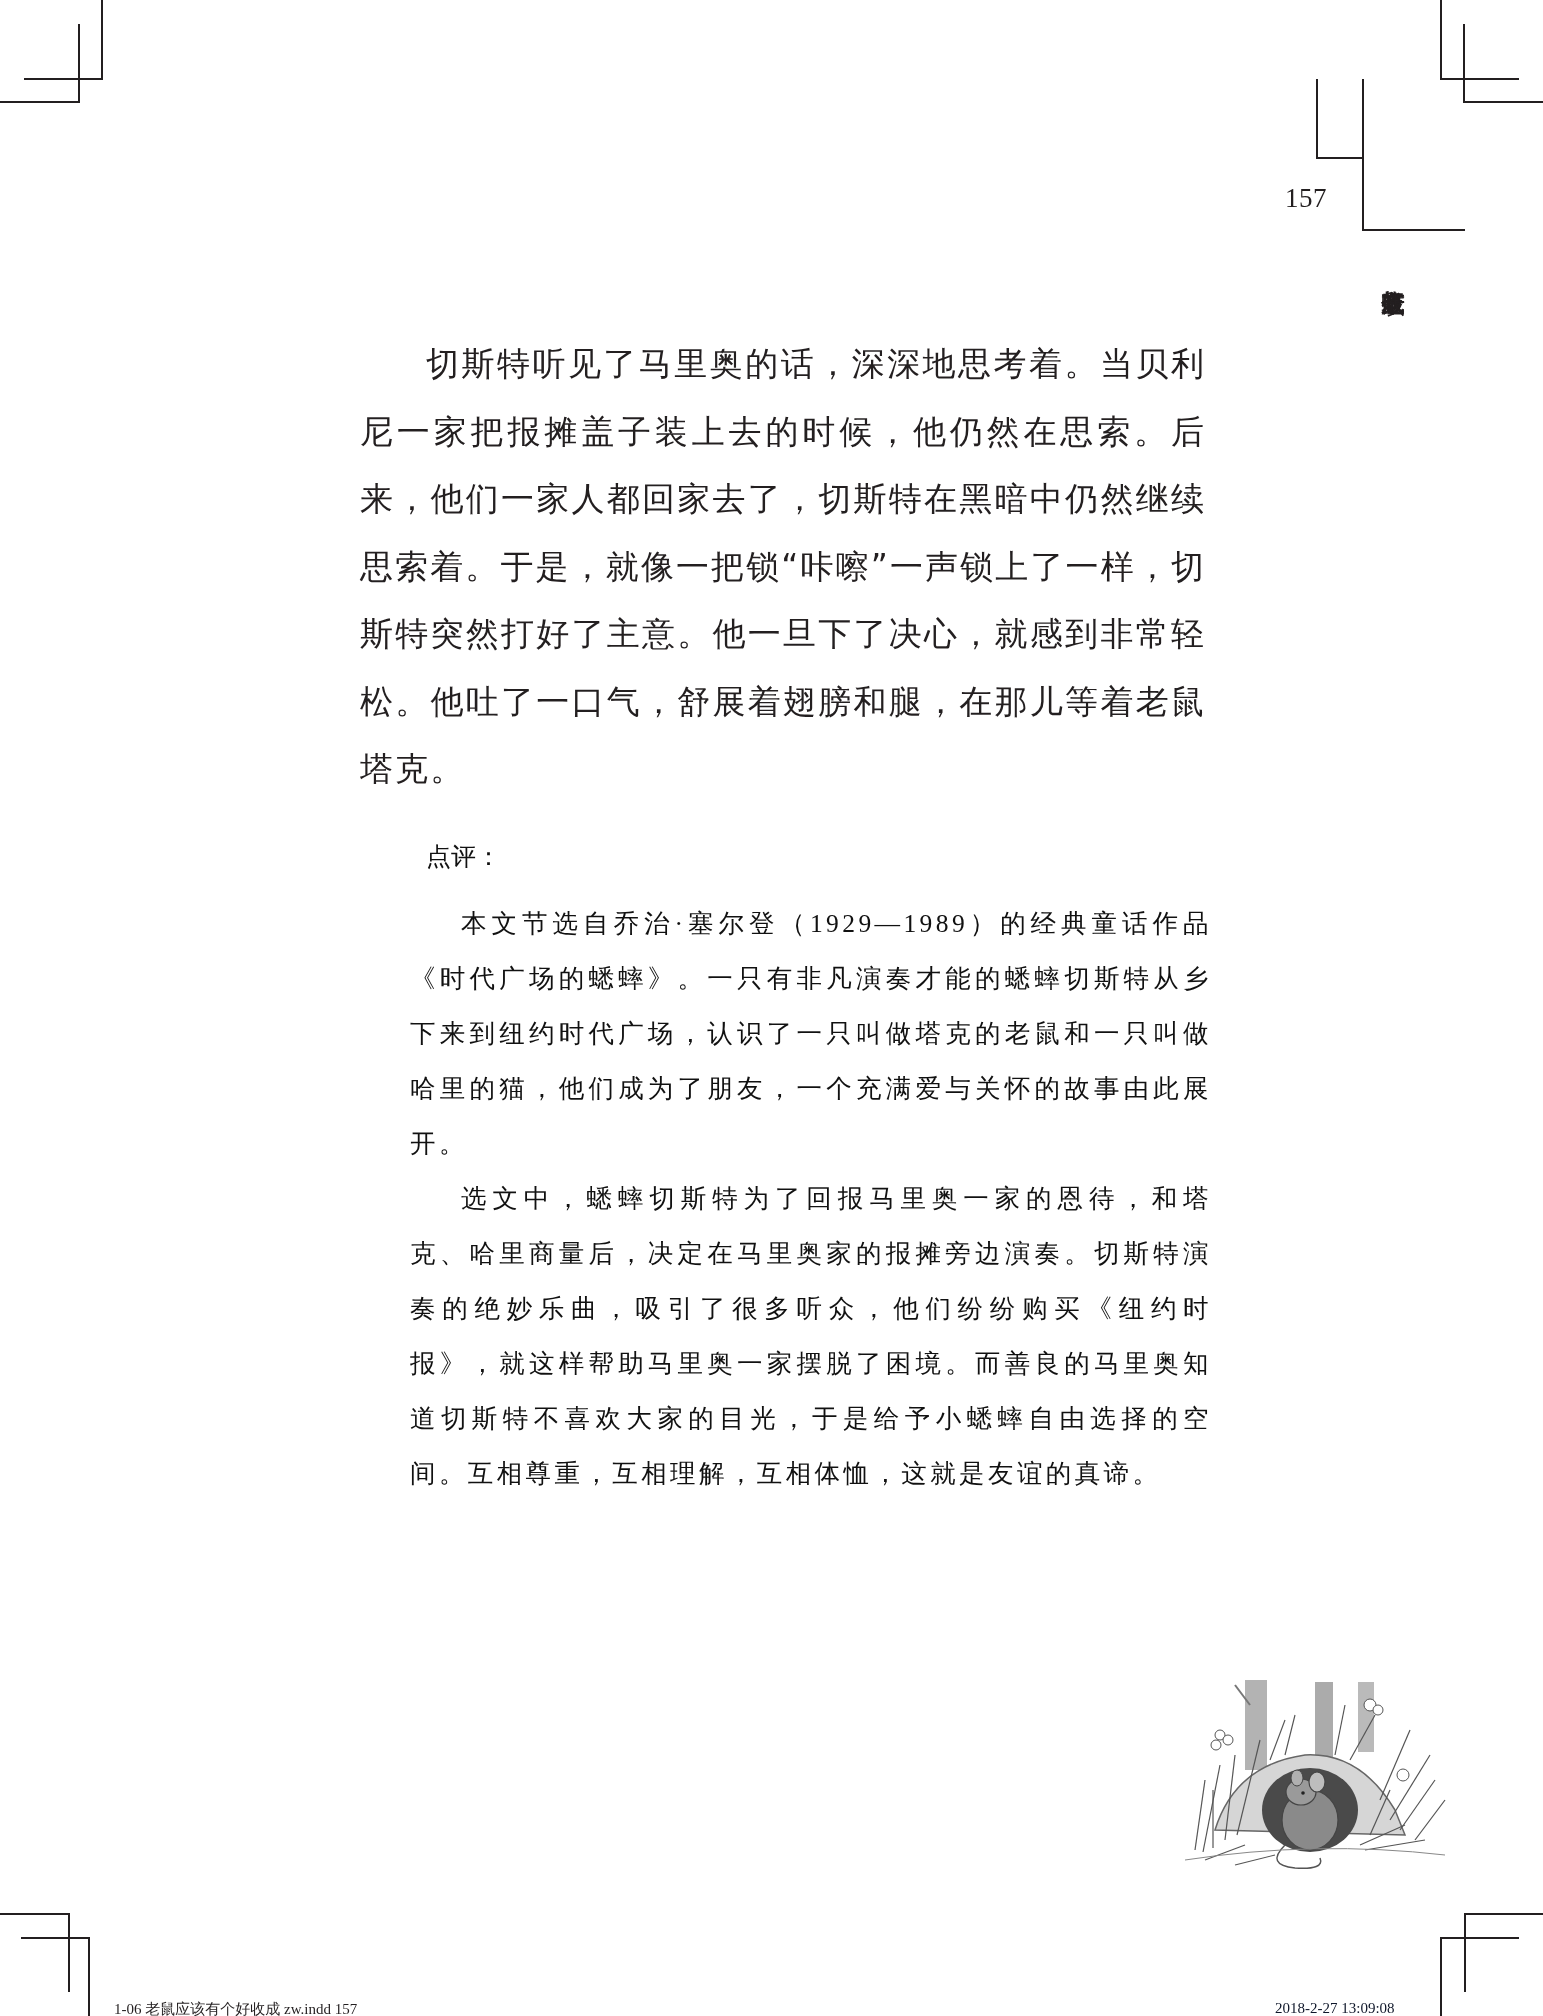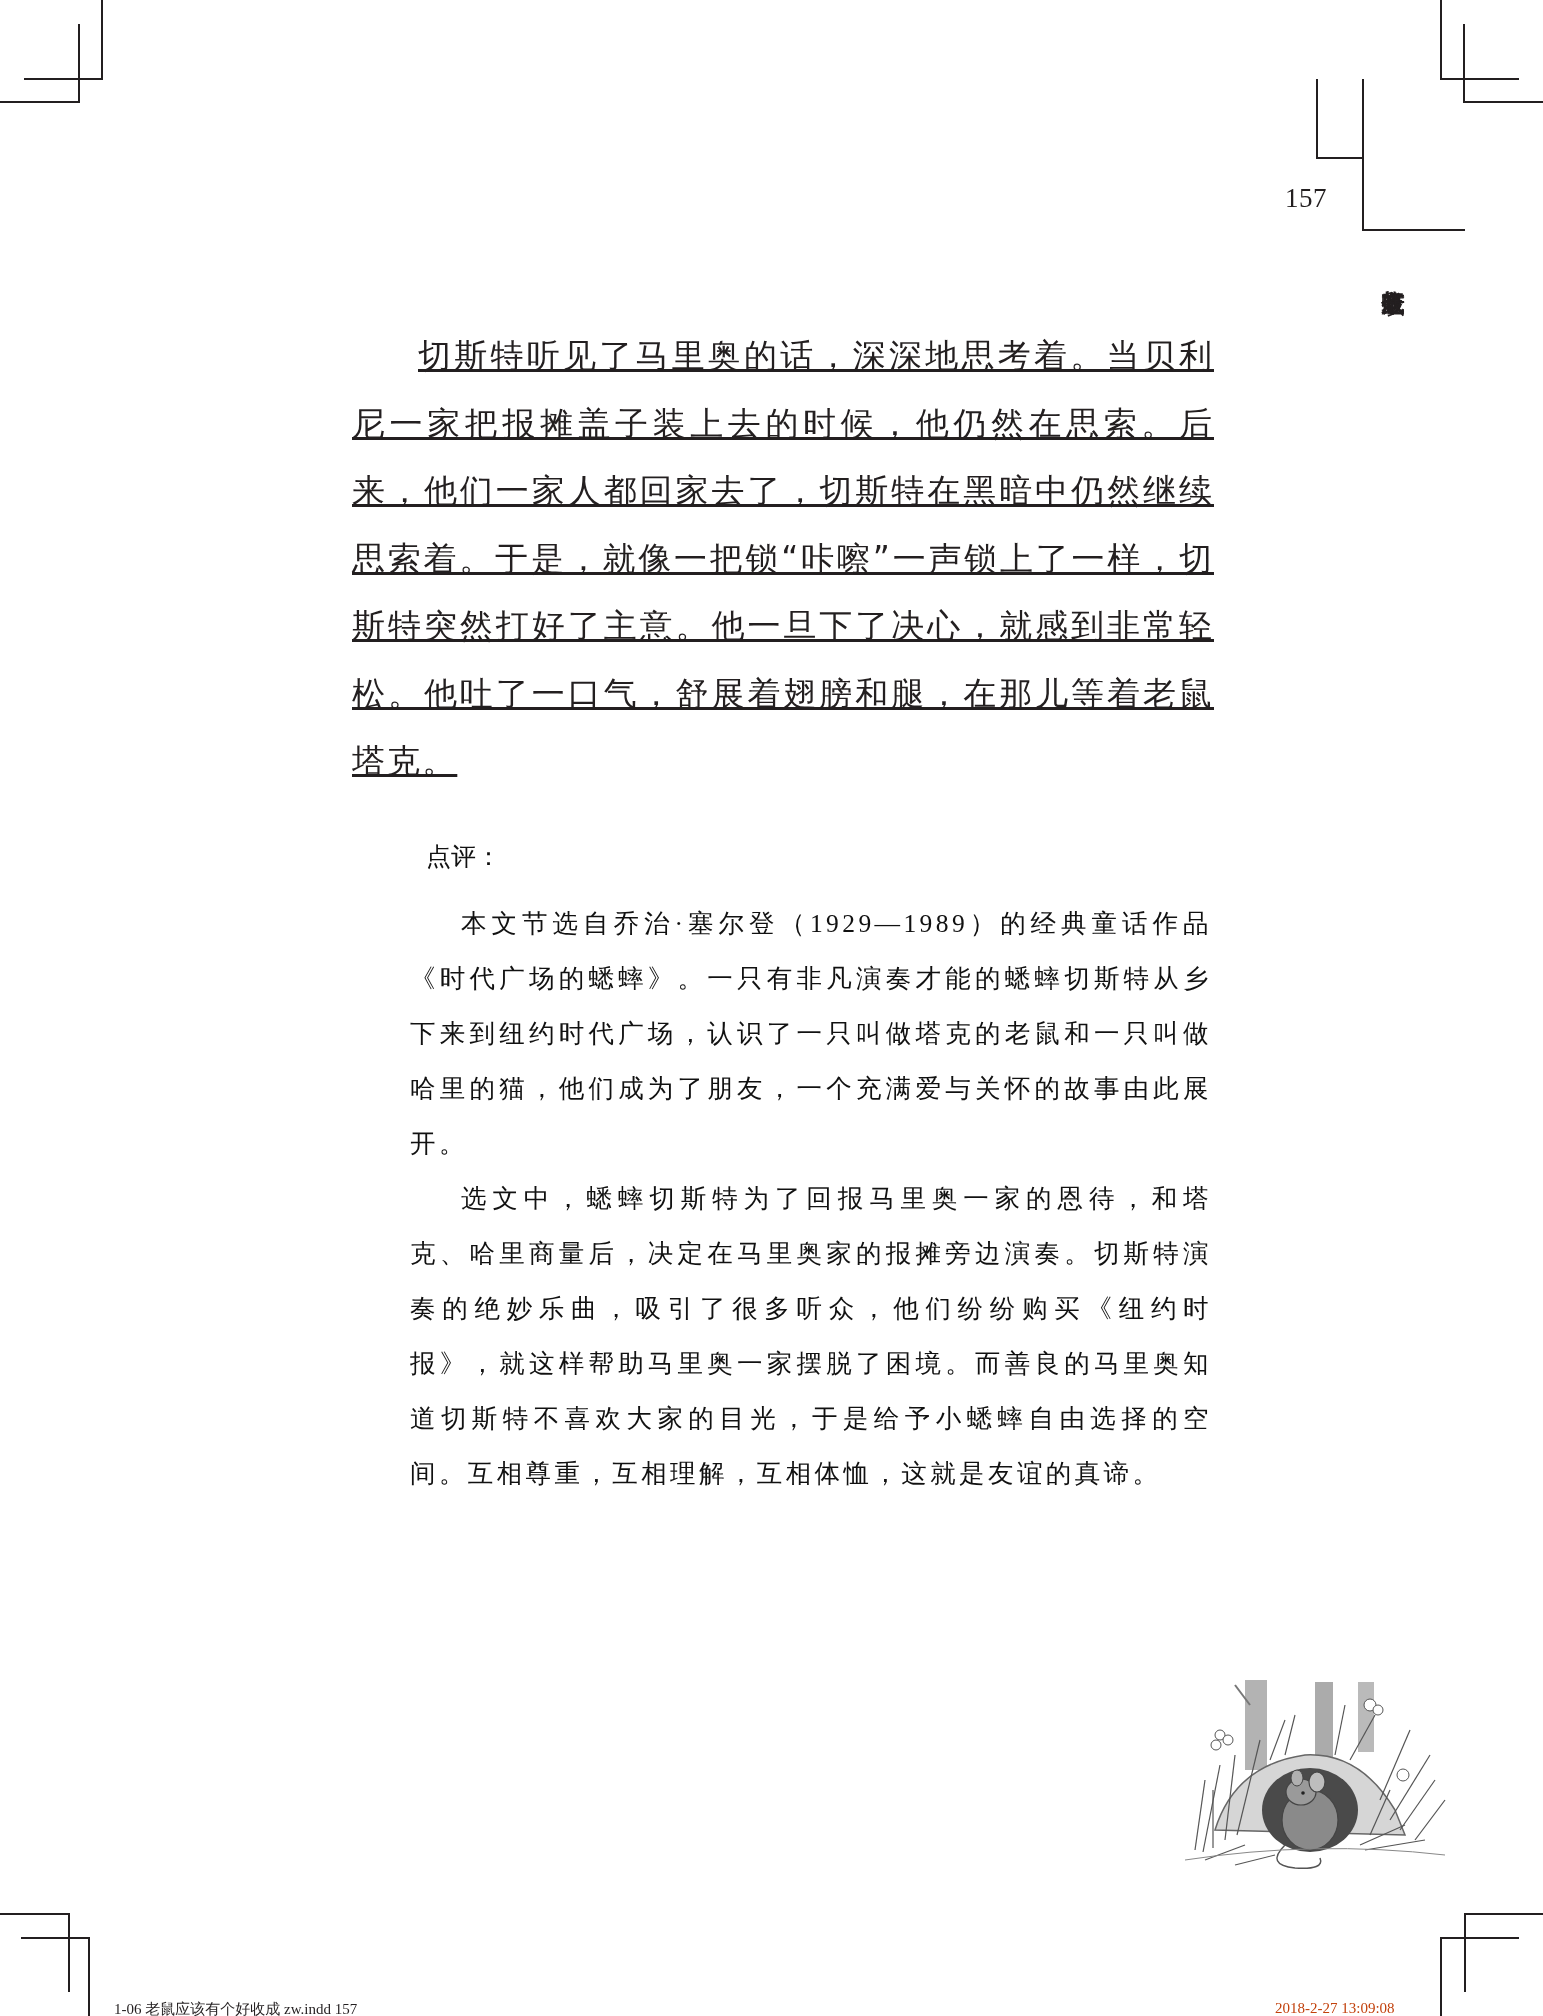--- a/index.html
+++ b/index.html
@@ -5,30 +5,30 @@
     html, body { margin: 0; padding: 0; background: #ffffff; }
     body { width: 1543px; height: 2016px; position: relative; overflow: hidden; font-family: "DejaVu Sans", sans-serif; color: #231f20; }
     .mark { position: absolute; background: #231f20; }
     .h { height: 2px; }
     .v { width: 2px; }
 
     .page-num { position: absolute; left: 1285px; top: 183px; font-family: Liberation Serif, serif; font-size: 27px; color: #231f20; letter-spacing: 0.5px; }
     .running-head { position: absolute; left: 1378px; top: 272px; width: 30px; font-family: "DejaVu Sans", sans-serif; font-size: 24px; line-height: 30px; color: #231f20; writing-mode: vertical-rl; letter-spacing: 0px; }
 
     .body-text { position: absolute; left: 352px; top: 322px; width: 862px; font-family: "DejaVu Sans", sans-serif; font-size: 33px; line-height: 67.5px; color: #231f20; letter-spacing: 2.1px; text-align: justify; }
-    .body-text p { margin: 0; text-indent: 2em; text-decoration: underline; }
+    .body-text p { margin: 8px; text-indent: 2em; }
 
     .review { position: absolute; left: 410px; top: 832px; width: 802px; font-family: "DejaVu Serif", serif; color: #111111; }
     .review-label { font-size: 25px; line-height: 50px; margin: 0 0 14px 16px; font-weight: normal; }
     .review p { margin: 0; font-size: 25.5px; line-height: 55px; text-indent: 2em; letter-spacing: 3.4px; text-align: justify; font-family: Liberation Serif, serif; }
 
     .illustration { position: absolute; left: 1175px; top: 1660px; width: 275px; height: 215px; }
 
     .slug-left { position: absolute; left: 114px; top: 2000px; font-family: "Liberation Serif", serif; font-size: 15px; color: #231f20; }
-    .slug-right { position: absolute; left: 1275px; top: 2000px; font-family: "Liberation Serif", serif; font-size: 15px; color: #c2410c; }
+    .slug-right { position: absolute; left: 1275px; top: 2000px; font-family: "Liberation Serif", serif; font-size: 15px; color: #0f172a; }
   </style>
 </head>
 <body>
 
 <div class="mark v" style="left:101px; top:0; height:79px;"></div>
 <div class="mark h" style="left:24px; top:78px; width:79px;"></div>
 <div class="mark v" style="left:78px; top:24px; height:79px;"></div>
 <div class="mark h" style="left:0; top:101px; width:79px;"></div>
 
 <div class="mark v" style="left:1440px; top:0; height:79px;"></div>

